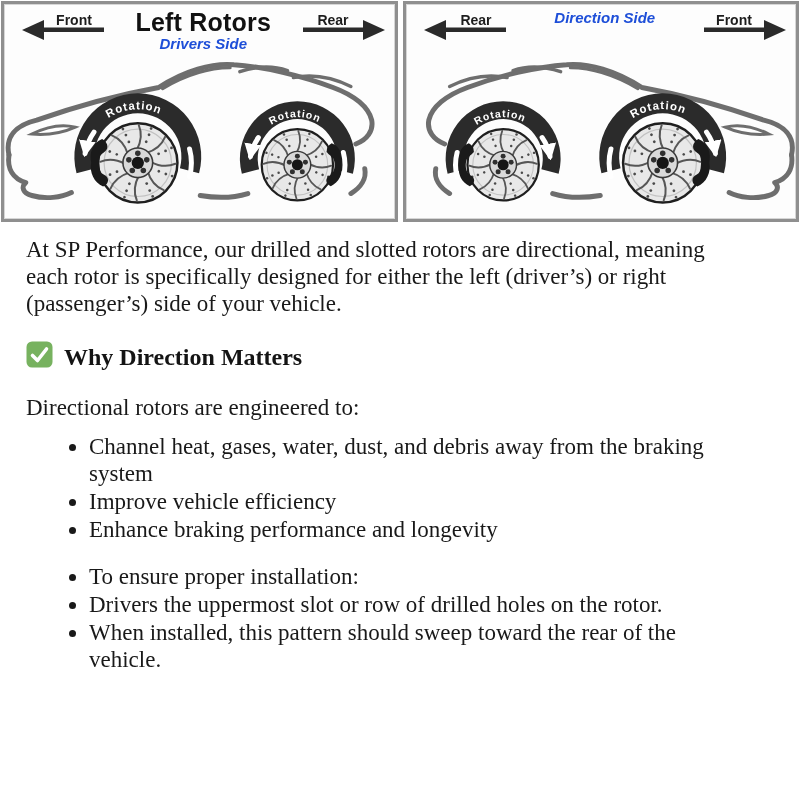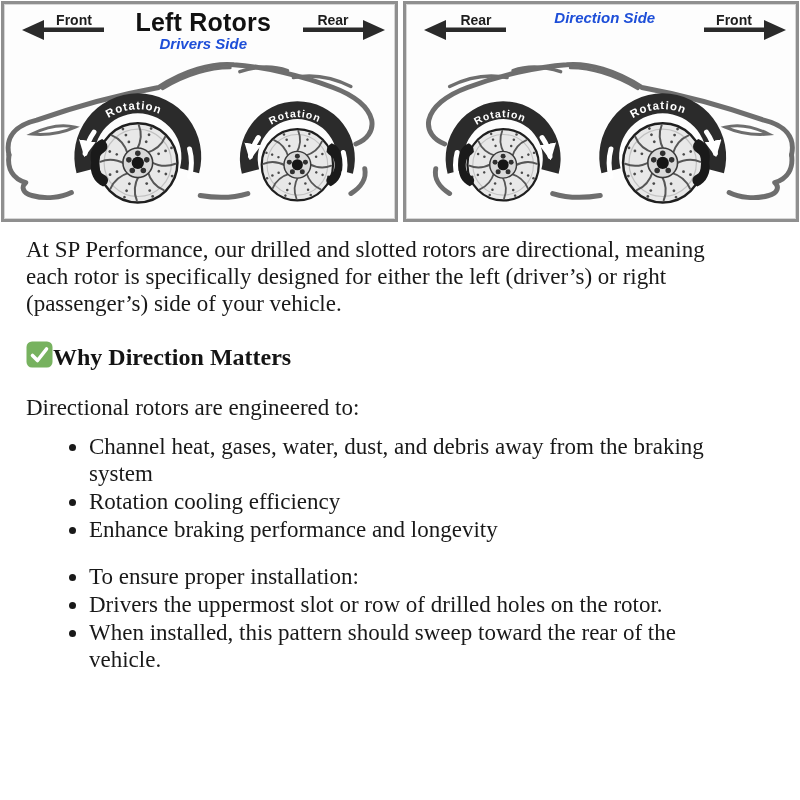--- a/index.html
+++ b/index.html
@@ -41,21 +41,21 @@
   .car-svg { position: absolute; left: 0; bottom: -2px; width: 100%; height: 164px; z-index: 1; }
   .hidden-defs { position: absolute; width: 0; height: 0; overflow: hidden; }
 
   
   article { padding: 8px 26px 6px 26px; max-width: 744px; }
   .body-text {
     font-size: 23px; line-height: 27px; color: #191919;
   }
   p.intro { margin: 6px 0 22px 0; }
   h2.sec-head {
-    display: flex; align-items: center; 
+    display: flex; align-items: center; gap: 11px;
     font-size: 24px; margin: 24px 0 8px 0; color: #141414;
   }
   h2.bold-head { font-weight: 700; }
   h2.plain-head { font-weight: 400; margin-top: 30px; margin-bottom: 14px; }
   p.lead { margin: 20px 0 6px 0; }
   ul.bullets { margin: 12px 0 20px 0; padding-left: 63px; list-style: disc; }
   ul.bullets li { margin: 1px 0; }
   .emoji-icon { flex: 0 0 auto; display: inline-block; }
 </style>
 </head>
@@ -208,21 +208,21 @@
         <path d="M 6.5 14.5 L 11.5 19.5 L 20.5 8" fill="none" stroke="#ffffff" stroke-width="3.6" stroke-linecap="round" stroke-linejoin="round"></path>
       </svg>
     </span>
     <span>Why Direction Matters</span>
   </h2>
 
   <p class="lead body-text">Directional rotors are engineered to:</p>
 
   <ul class="bullets body-text">
     <li>Channel heat, gases, water, dust, and debris away from the braking system</li>
-    <li>Rotation cooling efficiency</li>
+    <li>Improve vehicle efficiency</li>
     <li>Enhance braking performance and longevity</li>
   </ul>
 
 
   <ul class="bullets body-text">
     <li>To ensure proper installation:</li>
     <li>Drivers the uppermost slot or row of drilled holes on the rotor.</li>
     <li>When installed, this pattern should sweep toward the rear of the vehicle.</li>
   </ul>
 </article>

